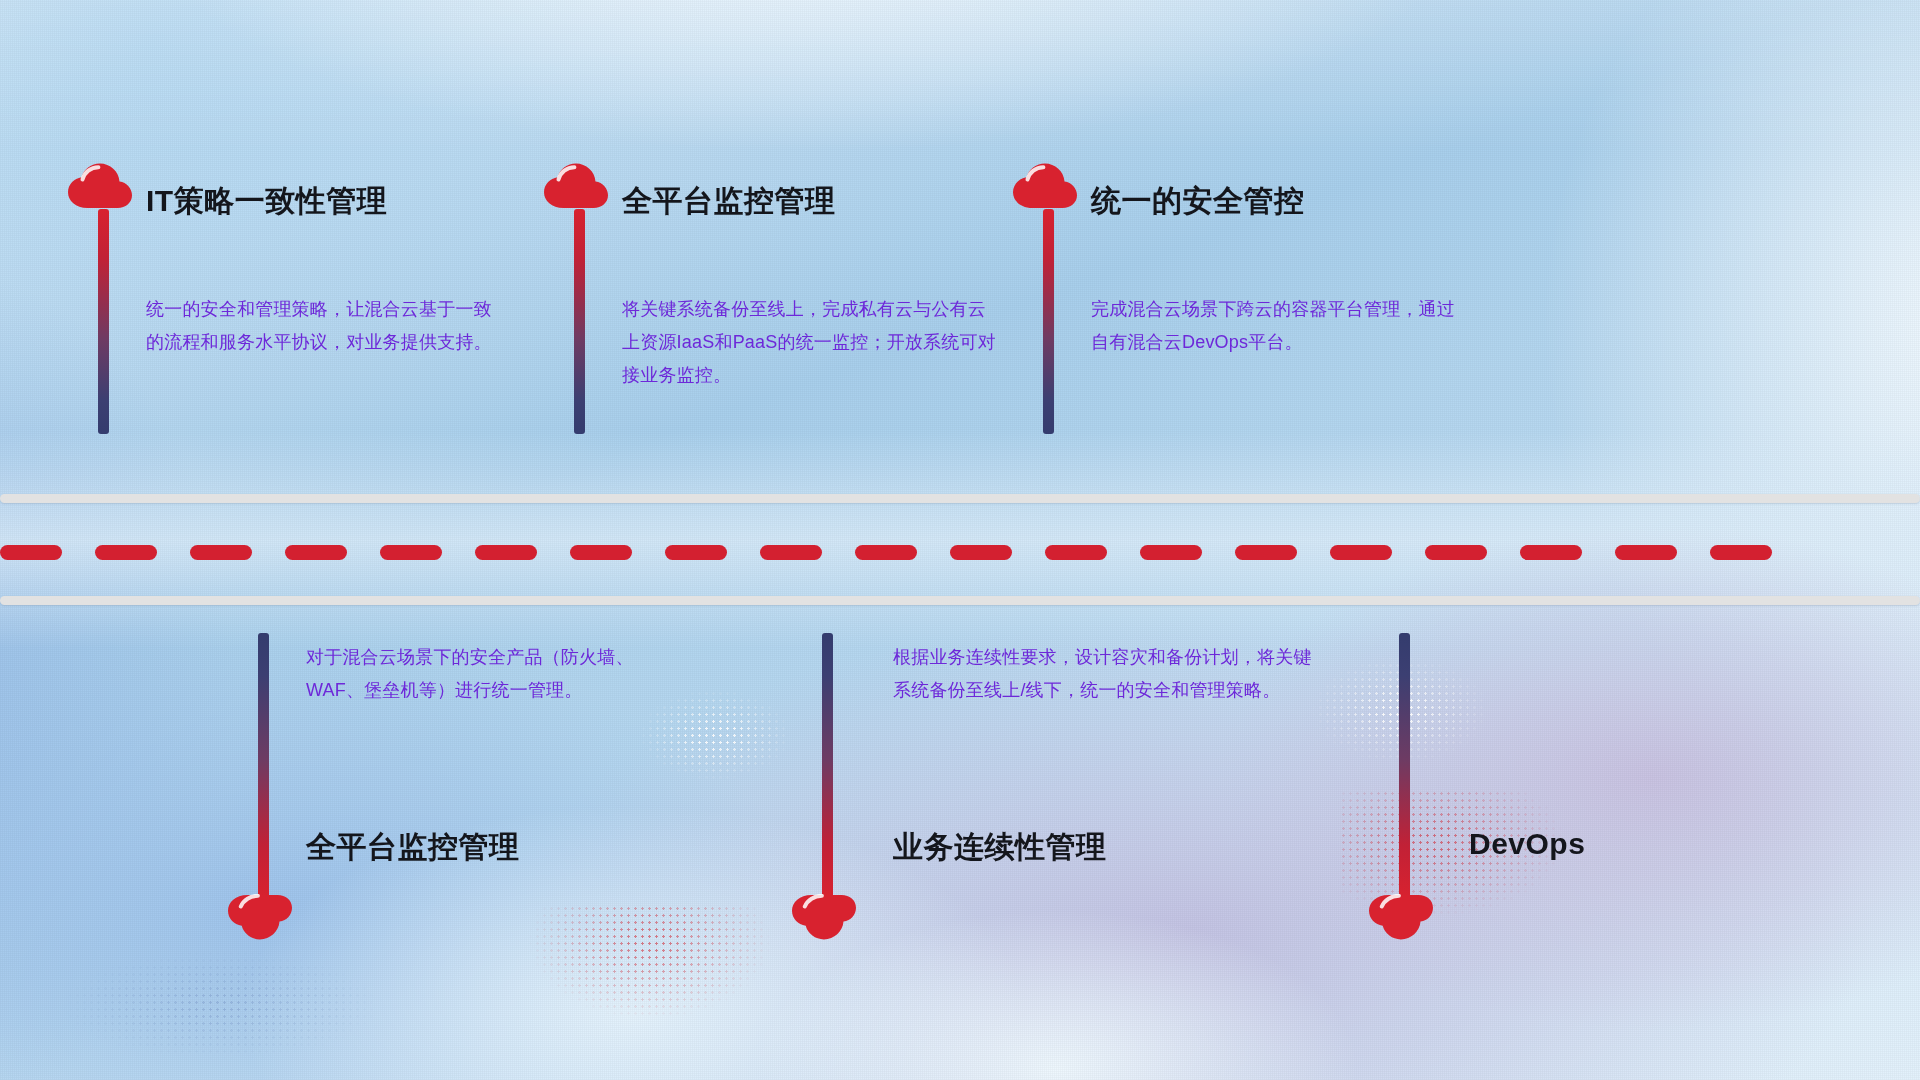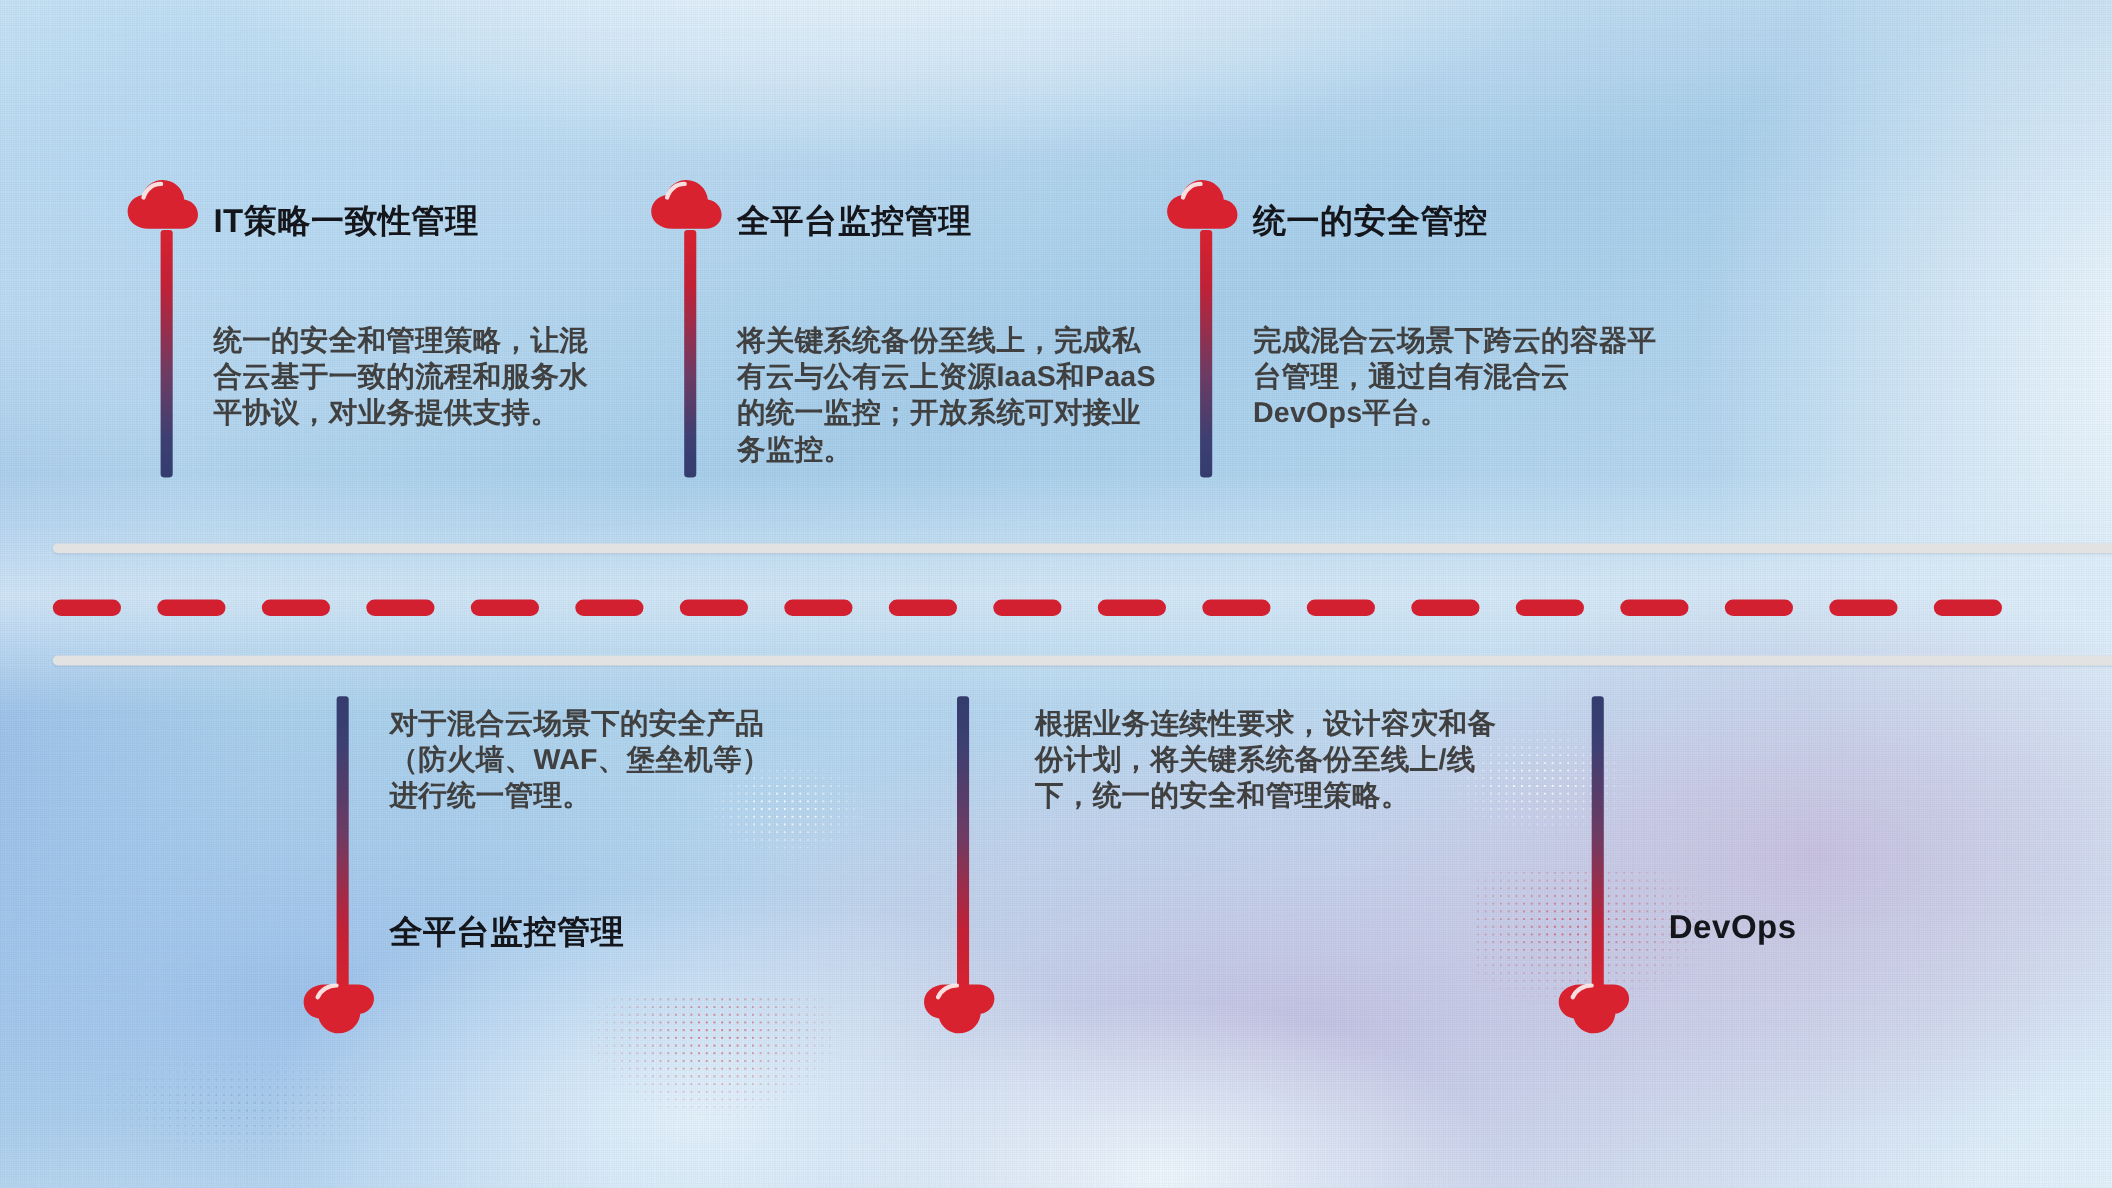--- a/index.html
+++ b/index.html
@@ -60,21 +60,21 @@
   .dots {
     position:absolute;
     background-image:radial-gradient(currentColor 1.1px, transparent 1.2px);
     background-size:7px 7px;
   }
   .dots-white { color:rgba(255,255,255,.9); }
   .dots-red   { color:rgba(214,36,48,.55); }
   .dots-blue  { color:rgba(120,150,200,.42); }
 
   
-  #stage { position:absolute; inset:0; z-index:3;margin-left:48px; }
+  #stage { position:absolute; inset:0; z-index:3; }
 
   
   .rail {
     position:absolute; left:0; width:1920px; height:9px; border-radius:6px;
     background:#e2e2e2;
     box-shadow:0 1px 2px rgba(120,140,165,.28);
   }
   .rail.top { top:494px; }
   .rail.bot { top:596px; }
   .dash-line {
@@ -93,21 +93,21 @@
 
   .stem { width:11px; border-radius:3px; }
   .stem.down { background:linear-gradient(to bottom,#d8222f 0%,#c12136 22%,#6e3b63 58%,#3c3f72 85%,#343c6e 100%); }
   .stem.up   { background:linear-gradient(to bottom,#343c6e 0%,#3c3f72 16%,#6e3b63 48%,#c12136 80%,#d8222f 100%); }
 
   .title {
     font-size:30px; font-weight:700; color:#14161c; letter-spacing:.5px;
     white-space:nowrap;
   }
   .body {
-    font-size:26px; line-height:33px; color:#404040; font-weight:700;
+    font-size:18px; line-height:33px; color:#6d28d9; font-weight:400;
     letter-spacing:.2px;
   }
 </style>
 </head>
 <body>
 
 <div id="bg">
   <div class="bgl bg-base"></div>
   <div class="bgl bg-tl"></div>
   <div class="bgl bg-topwhite"></div>
@@ -217,20 +217,21 @@
   <div class="col" style="left:822px;top:633px;">
     <div class="stem up" style="height:265px;"></div>
     <div class="cloud" style="margin-left:-31px;margin-top:-4px;">
       <svg viewBox="0 0 66 46" xmlns="http://www.w3.org/2000/svg">
         <path d="M20.5 1 C8.6 1 1 8.2 1 16.8 C1 24.4 6.9 30.7 14.7 31.8 C16.9 39.8 24.3 45.4 32.9 45.4 C43.2 45.4 51.7 37.6 52.5 27.6 C59.8 26.6 65 20.7 65 13.7 C65 6.1 58.5 1 50.6 1 Z" fill="#d8222f"></path>
         <path d="M13.8 12.5 C16.6 6.0 23.3 1.8 30.9 1.8" fill="none" stroke="#ffffff" stroke-opacity=".85" stroke-width="4" stroke-linecap="round"></path>
       </svg>
     </div>
   </div>
   <div class="body" style="position:absolute;left:893px;top:641px;width:424px;">根据业务连续性要求，设计容灾和备份计划，将关键系统备份至线上/线下，统一的安全和管理策略。</div>
+  <div class="title" style="position:absolute;left:893px;top:827px;">业务连续性管理</div>
 
   <div class="col" style="left:1399px;top:633px;">
     <div class="stem up" style="height:265px;"></div>
     <div class="cloud" style="margin-left:-31px;margin-top:-4px;">
       <svg viewBox="0 0 66 46" xmlns="http://www.w3.org/2000/svg">
         <path d="M20.5 1 C8.6 1 1 8.2 1 16.8 C1 24.4 6.9 30.7 14.7 31.8 C16.9 39.8 24.3 45.4 32.9 45.4 C43.2 45.4 51.7 37.6 52.5 27.6 C59.8 26.6 65 20.7 65 13.7 C65 6.1 58.5 1 50.6 1 Z" fill="#d8222f"></path>
         <path d="M13.8 12.5 C16.6 6.0 23.3 1.8 30.9 1.8" fill="none" stroke="#ffffff" stroke-opacity=".85" stroke-width="4" stroke-linecap="round"></path>
       </svg>
     </div>
   </div>

